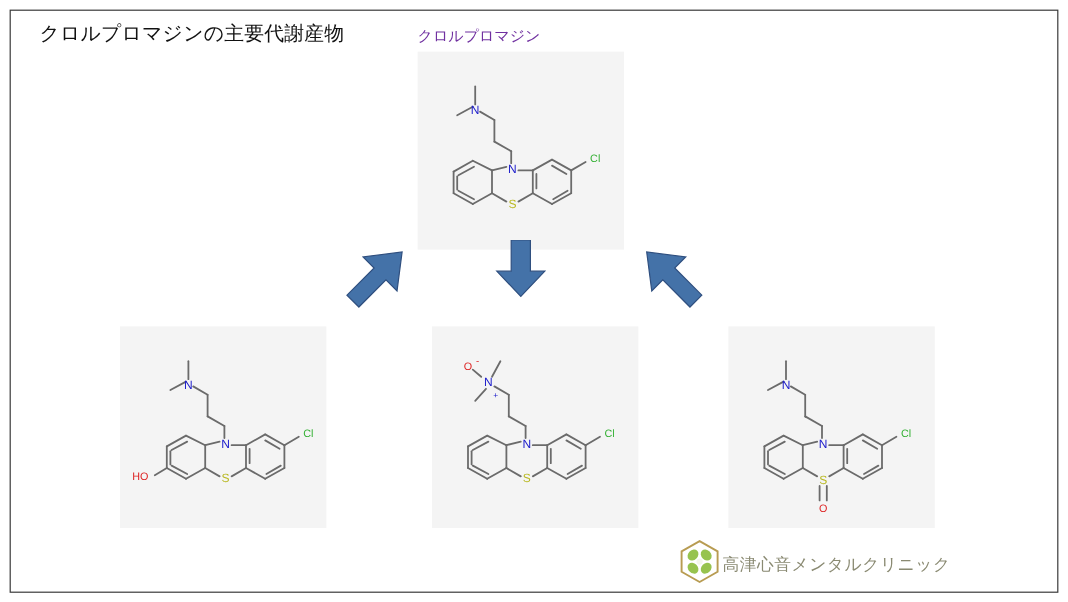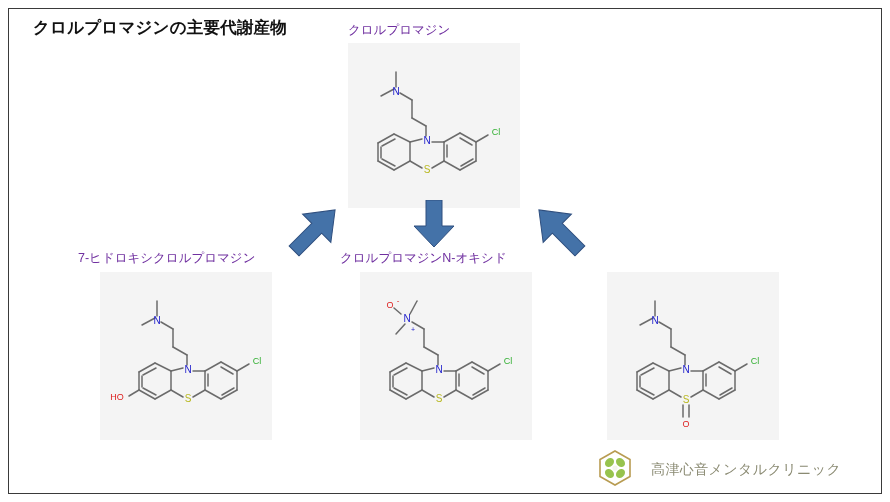--- a/index.html
+++ b/index.html
@@ -26,21 +26,21 @@
     height: 486px;
     border: 1px solid #3a3a3a;
     box-sizing: border-box;
     pointer-events: none;
   }
   #page-title {
     position: absolute;
     left: 33px;
     top: 17px;
     font-size: 16.5px;
-    font-weight: bold;
+    font-weight: normal;
     color: #111111;
     letter-spacing: 0.2px;
     white-space: nowrap;
   }
   .mol-label {
     position: absolute;
     font-size: 12.5px;
     color: #7030a0;
     white-space: nowrap;
     text-align: left;
@@ -52,25 +52,25 @@
   .mol-panel svg {
     display: block;
   }
   
   .arrow {
     position: absolute;
   }
   
   #logo {
     position: absolute;
-    left: 596px;
+    left: 564px;
     top: 449px;
     display: flex;
     align-items: center;
-    gap: 17px;
+    gap: 0;
   }
   #logo-text {
     font-size: 14px;
     color: #8a8a72;
     letter-spacing: 0.4px;
     white-space: nowrap;
   }
 </style>
 </head>
 <body>
@@ -146,21 +146,20 @@
   </div>
 
   <div class="arrow" style="left:508px; top:198px; width:100px; height:62px;">
     <svg width="100" height="62" viewBox="0 0 100 62">
       <g transform="rotate(135 50 31)">
         <path d="M 43 0 L 57 0 L 57 32 L 70 32 L 50 58 L 30 32 L 43 32 Z" fill="#4472a8" stroke="#2f4f7f" stroke-width="1"></path>
       </g>
     </svg>
   </div>
 
-  <div class="mol-label" style="left:78px; top:250px; width:215px;">7-ヒドロキシクロルプロマジン</div>
 
   <div class="mol-panel" style="left:100px; top:272px; width:172px; height:168px;">
     <svg width="172" height="168" viewBox="0 0 172 168">
       <g stroke="#6b6b6b" stroke-width="1.5" fill="none" stroke-linecap="round">
         <line x1="57" y1="29" x2="57" y2="44"></line>
         <line x1="42" y1="53" x2="55" y2="46"></line>
         <line x1="61" y1="50" x2="73" y2="57"></line>
         <line x1="73" y1="57" x2="73" y2="75"></line>
         <line x1="73" y1="75" x2="87" y2="83"></line>
         <line x1="87" y1="83" x2="87" y2="93"></line>
@@ -195,21 +194,20 @@
         <line x1="39" y1="118" x2="29" y2="124"></line>
       </g>
       <text x="57" y="52" font-size="10" fill="#2020cc" font-family="'Liberation Sans',sans-serif" text-anchor="middle">N</text>
       <text x="88" y="101" font-size="10" fill="#2020cc" font-family="'Liberation Sans',sans-serif" text-anchor="middle">N</text>
       <text x="88" y="130" font-size="10" fill="#b8b820" font-family="'Liberation Sans',sans-serif" text-anchor="middle">S</text>
       <text x="157" y="92" font-size="9" fill="#33b033" font-family="'Liberation Sans',sans-serif" text-anchor="middle">Cl</text>
       <text x="17" y="128" font-size="9" fill="#dd2222" font-family="'Liberation Sans',sans-serif" text-anchor="middle">HO</text>
     </svg>
   </div>
 
-  <div class="mol-label" style="left:340px; top:250px; width:210px;">クロルプロマジンN-オキシド</div>
 
   <div class="mol-panel" style="left:360px; top:272px; width:172px; height:168px;">
     <svg width="172" height="168" viewBox="0 0 172 168">
       <g stroke="#6b6b6b" stroke-width="1.5" fill="none" stroke-linecap="round">
         <line x1="57" y1="29" x2="50" y2="42"></line>
         <line x1="36" y1="62" x2="45" y2="52"></line>
 
         <line x1="41" y1="42" x2="34" y2="36"></line>
 
         <line x1="52" y1="50" x2="64" y2="57"></line>

